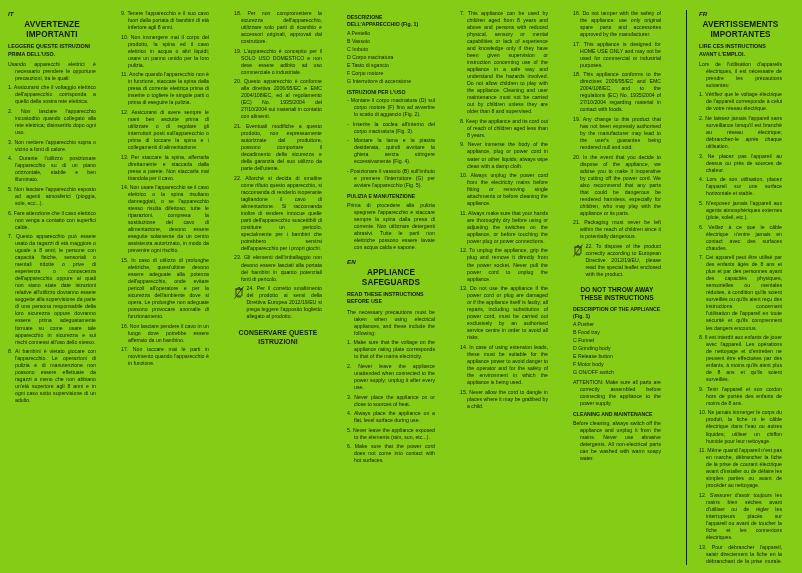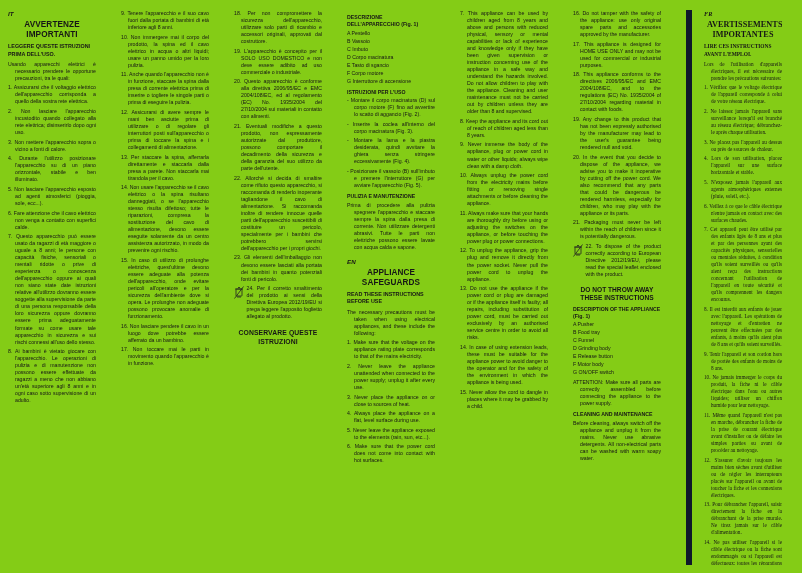--- a/index.html
+++ b/index.html
@@ -6,21 +6,21 @@
   html,body { margin:0; padding:0; background:#ffffff; }
   body { font-family:"Liberation Sans", sans-serif; color:#161616; }
   .page {
     position:relative; width:802px; height:573px; overflow:hidden;
     background:#84cc16; display:flex; gap:25px; padding:10px 6px 8px 8px;
   }
   .col {
     flex:0 0 88px; width:88px; overflow:hidden;
     font-size:5.2px; line-height:1.35; text-align:justify;
   }
-  .col-fr { flex:0 0 96px; width:96px; border-left:6px solid #0f172a; padding-left:12px;font-family:Liberation Serif, serif; }
+  .col-fr { flex:0 0 96px; width:96px; border-left:1px solid #0f172a; padding-left:12px; }
   .col-figures { flex:1 1 auto; width:auto; background:#f5f5f3; border-left:1px solid #dcdcd8; padding:3px 3px 0 6px; overflow:hidden; }
   .lang-tag { font-weight:bold; font-style:italic; font-size:6.2px; margin:0 0 2px; text-align:left; }
   .main-title { font-size:8.2px; font-weight:bold; text-align:center; line-height:1.15; margin:1px 3px 4px; letter-spacing:.1px; }
   .subtitle { font-size:5.4px; font-weight:bold; margin:0 0 3px; text-align:left; }
   .para { margin:0 0 2.6px; padding-left:7px; text-indent:-7px; }
   .part { margin:0 0 1px; padding-left:9px; text-indent:-9px; text-align:left; }
   .section-title { font-size:5.2px; font-weight:bold; margin:4px 0 1.5px; text-align:left; }
   .center-title { font-size:6.6px; font-weight:bold; text-align:center; line-height:1.2; margin:5px 2px 4px; }
   .save-title { font-size:6.8px; font-weight:bold; text-align:center; margin-top:5px; letter-spacing:.1px; }
   .weee-row { display:flex; gap:2.5px; margin:1px 0 3px; }

